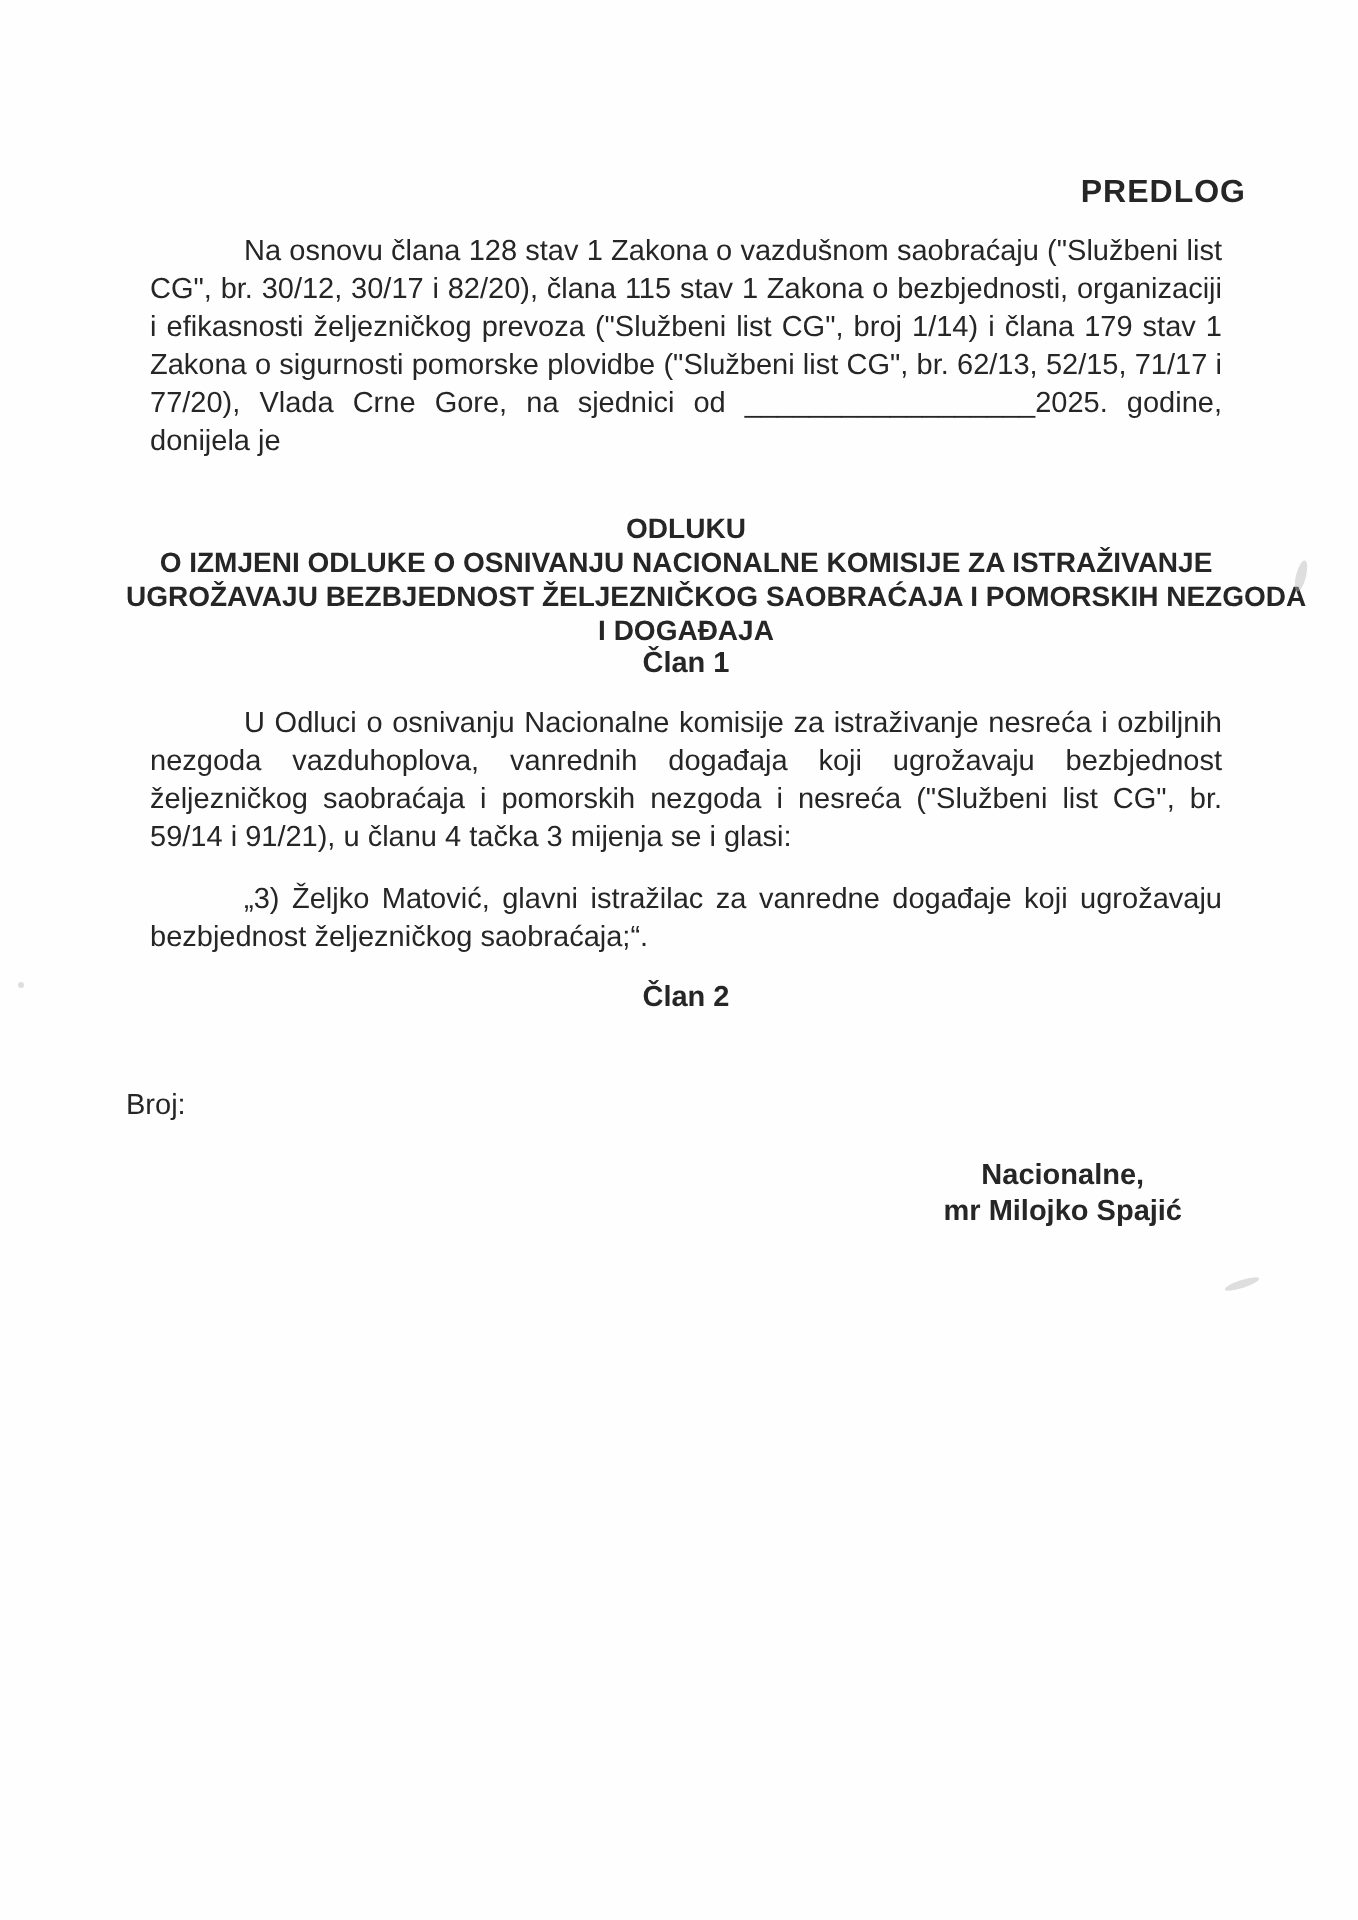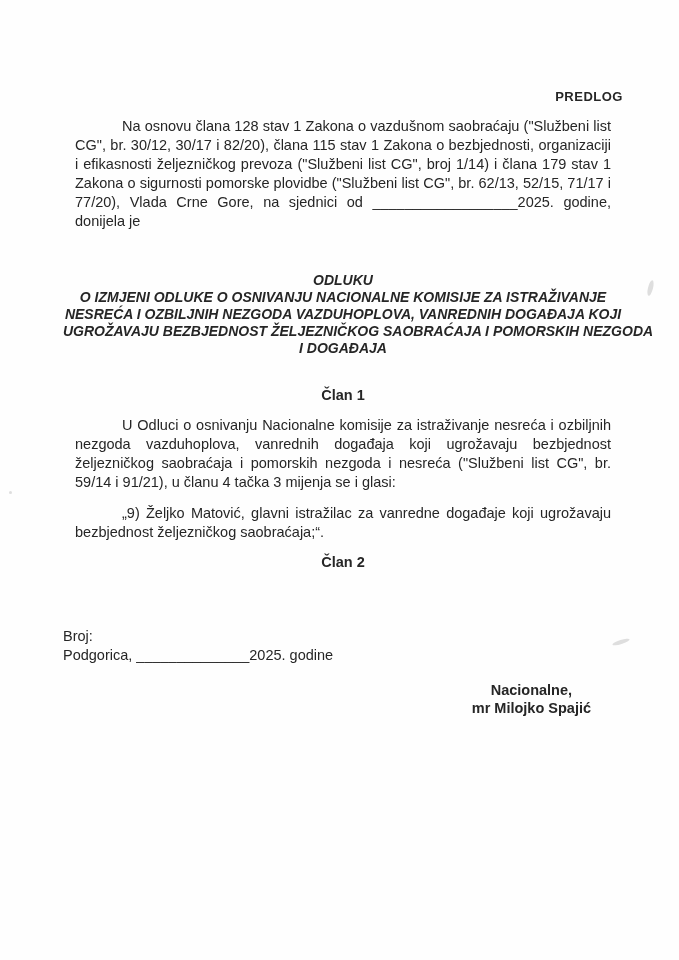--- a/index.html
+++ b/index.html
@@ -16,56 +16,55 @@
     color: #262626;
     font-family: "Liberation Sans", "DejaVu Sans", sans-serif;
     font-size: 14.5px;
     box-sizing: border-box;
     padding: 88px 56px 0 63px;
     overflow: hidden;
   }
   .predlog {
     text-align: right;
     font-weight: bold;
-    font-size: 13px;
+    font-size: 16px;
     letter-spacing: 0.5px;
     line-height: 17px;
   }
   p.body {
     margin: 12px;
     line-height: 19px;
     text-align: justify;
   }
   p.indent {
     text-indent: 47px;
   }
   .intro {
     margin-top: 13px;
   }
   .title-block {
-    margin-top: 41px;
+    margin-top: 25px;
     text-align: center;
     font-weight: bold;
     font-size: 14px;
     line-height: 17px;
-    font-style: italic;
   }
   .title-block div {
     white-space: nowrap;
   }
   .article-heading {
     text-align: center;
     font-weight: bold;
     line-height: 17px;
   }
-  .heading-1 { margin-top: 30px; }
+  .heading-1 { }
   .par-after-heading { margin-top: 4px; }
   .heading-2 { margin-top: 7px; }
   .footer-left {
-    margin-top: 56px;
+    margin-top: 36px;
     line-height: 19px;
   }
   .government {
     margin-top: 28px;
     text-align: center;
     font-weight: bold;
     letter-spacing: 0.3px;
     line-height: 17px;
   }
   .signature-row {
@@ -96,37 +95,35 @@
 
 <div class="page">
 
   <div class="predlog">PREDLOG</div>
 
   <p class="body indent intro">Na osnovu člana 128 stav 1 Zakona o vazdušnom saobraćaju ("Službeni list CG", br. 30/12, 30/17 i 82/20), člana 115 stav 1 Zakona o bezbjednosti, organizaciji i efikasnosti željezničkog prevoza ("Službeni list CG", broj 1/14) i člana 179 stav 1 Zakona o sigurnosti pomorske plovidbe ("Službeni list CG", br. 62/13, 52/15, 71/17 i 77/20), Vlada Crne Gore, na sjednici od __________________2025. godine, donijela je</p>
 
   <div class="title-block">
     <div>ODLUKU</div>
     <div>O IZMJENI ODLUKE O OSNIVANJU NACIONALNE KOMISIJE ZA ISTRAŽIVANJE</div>
-    <div>NESREĆA I OZBILJNIH NEZGODA VAZDUHOPLOVA, VANREDNIH DOGAĐAJA KOJI</div>
     <div>UGROŽAVAJU BEZBJEDNOST ŽELJEZNIČKOG SAOBRAĆAJA I POMORSKIH NEZGODA</div>
     <div>I DOGAĐAJA</div>
   </div>
 
   <div class="article-heading heading-1">Član 1</div>
 
   <p class="body indent par-after-heading">U Odluci o osnivanju Nacionalne komisije za istraživanje nesreća i ozbiljnih nezgoda vazduhoplova, vanrednih događaja koji ugrožavaju bezbjednost željezničkog saobraćaja i pomorskih nezgoda i nesreća ("Službeni list CG", br. 59/14 i 91/21), u članu 4 tačka 3 mijenja se i glasi:</p>
 
-  <p class="body indent">„9) Željko Matović, glavni istražilac za vanredne događaje koji ugrožavaju bezbjednost željezničkog saobraćaja;“.</p>
+  <p class="body indent">„3) Željko Matović, glavni istražilac za vanredne događaje koji ugrožavaju bezbjednost željezničkog saobraćaja;“.</p>
 
   <div class="article-heading heading-2">Član 2</div>
 
 
   <div class="footer-left">
     <div>Broj:</div>
-    <div>Podgorica, ______________2025. godine</div>
   </div>
 
 
   <div class="signature-row">
     <div class="signature">
       <div>Nacionalne,</div>
       <div>mr Milojko Spajić</div>
     </div>
   </div>
 

